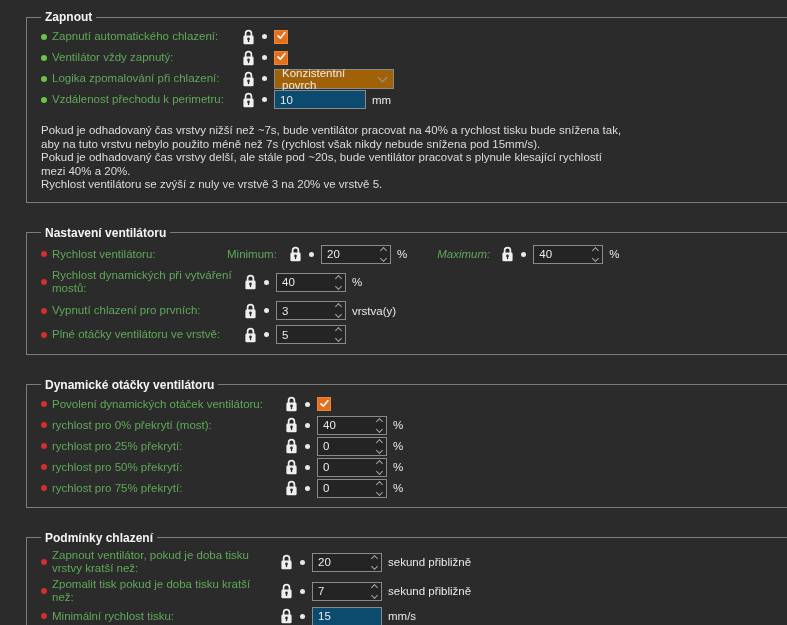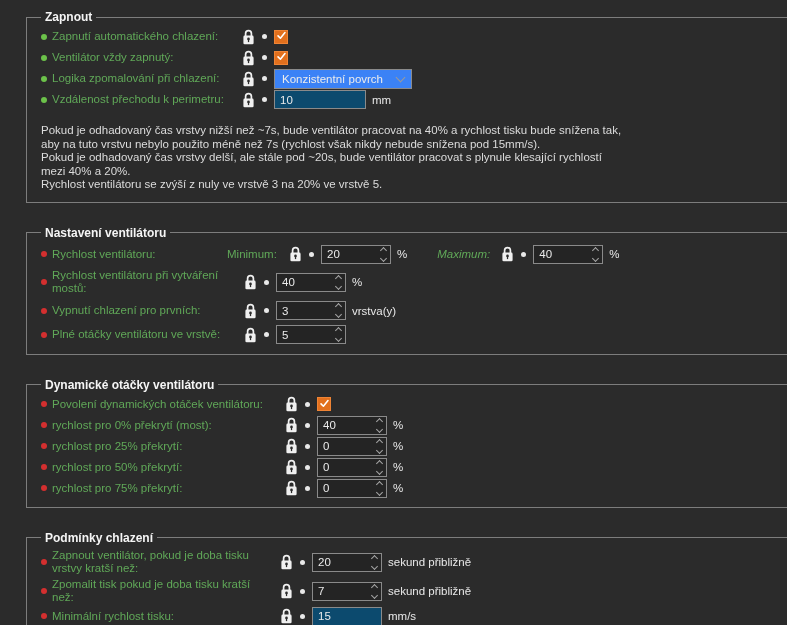--- a/index.html
+++ b/index.html
@@ -61,22 +61,22 @@
   .chev.down{transform:rotate(45deg);margin-bottom:2px;}
 
   .text-field{
     box-sizing:border-box;height:19px;border:1px solid #8a8a8a;background:#0c4a6e;
     color:#eaeaea;font:inherit;padding:0 0 0 5px;outline:none;flex:0 0 auto;
   }
   .text-field.wide{width:92px;}
   .text-field.narrow{width:70px;}
 
   .dropdown{
-    width:138px;height:20px;box-sizing:border-box;flex:0 0 auto;
-    border:1px solid #8a8a8a;background:#3b82f6;
+    width:120px;height:20px;box-sizing:border-box;flex:0 0 auto;
+    border:1px solid #8a8a8a;background:#a16207;
     display:flex;align-items:center;padding:0 7px;cursor:pointer;color:#ececec;
   }
   .dropdown .dd-text{flex:1;}
   .dd-chev{display:block;width:6px;height:6px;border-right:1px solid #9a9a9a;border-bottom:1px solid #9a9a9a;transform:rotate(45deg);margin-top:-3px;}
 
   .unit{margin-left:6px;color:#e8e8e8;white-space:nowrap;}
   .note{
     margin:14px 0 2px 0;color:#dcdcdc;line-height:13.5px;
     white-space:pre-line;
   }
@@ -222,21 +222,21 @@
             <i class="chev up"></i>
             <i class="chev down"></i>
           </span>
       </div>
       <span class="unit">%</span>
     </div>
 
     <div class="row tall">
       <div class="label-col">
         <span class="dot red"></span>
-        <span class="lbl" style="max-width:185px">Rychlost ventilátoru při vytváření mostů:</span>
+        <span class="lbl" style="max-width:185px">Rychlost dynamických při vytváření mostů:</span>
       </div>
       <span class="lock">
   <svg width="13" height="16" viewBox="0 0 13 16">
     <path d="M3.6 7 V4.6 a2.9 2.9 0 0 1 5.8 0 V7" fill="none" stroke="#f0f0f0" stroke-width="1.7"></path>
     <rect x="1.4" y="6.6" width="10.2" height="8.6" rx="1.3" fill="#f0f0f0"></rect>
     <circle cx="6.5" cy="9.9" r="1.35" fill="#2b2b2b"></circle>
     <rect x="5.9" y="10.4" width="1.25" height="2.7" fill="#2b2b2b"></rect>
   </svg>
 </span>
       <span class="sep-dot"></span>

